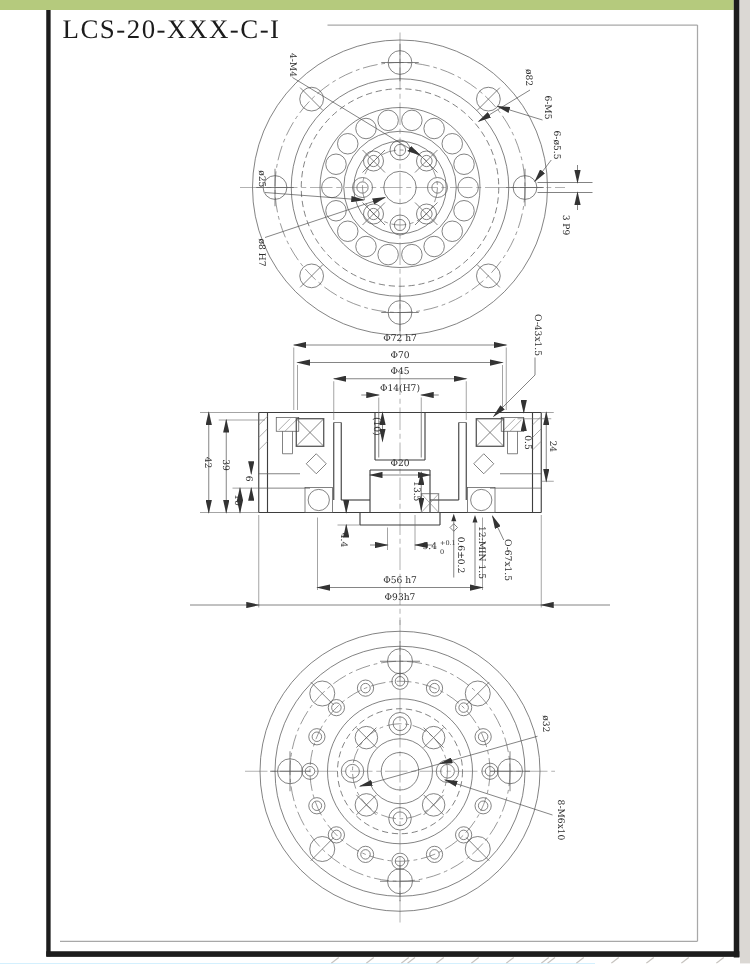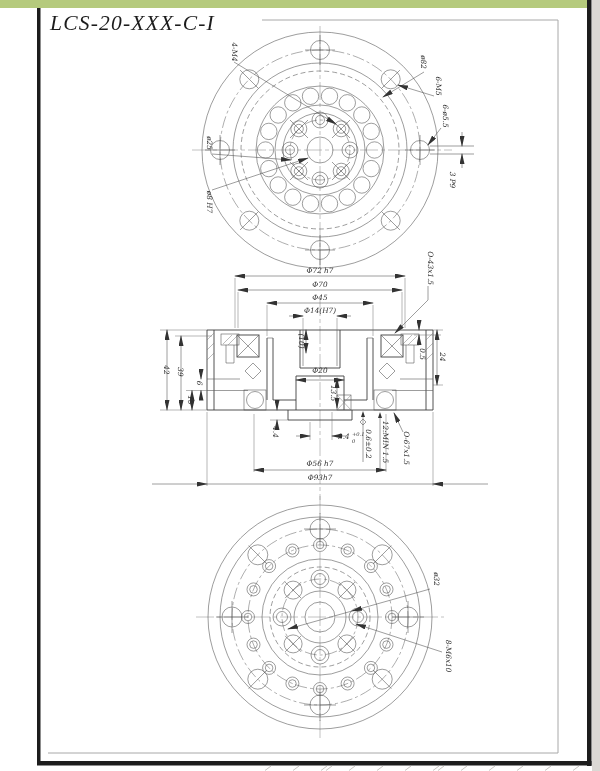--- a/index.html
+++ b/index.html
@@ -1,16 +1,16 @@
 <!DOCTYPE html>
 <html><head>
 <meta charset="utf-8">
 <style>
   html,body{margin:0;padding:0;background:#ffffff;width:600px;height:771px;overflow:hidden;}
-  #sheet{position:relative;width:476px;height:771px;background:#7dd3fc;font-style:italic;}
+  #sheet{position:relative;width:476px;height:771px;background:#7dd3fc;}
   svg{position:absolute;left:0;top:0;}
   .ln{stroke:#3e3e3e;stroke-width:.9;fill:none;}
   .tn{stroke:#5a5a5a;stroke-width:.6;fill:none;}
   .cl{stroke:#8f8f8f;stroke-width:.55;fill:none;stroke-dasharray:18 3 4 3;}
   .dsh{stroke:#5a5a5a;stroke-width:.6;fill:none;stroke-dasharray:5 3;}
   .dd{stroke:#6a6a6a;stroke-width:.55;fill:none;stroke-dasharray:12 3 3 3;}
   .diml{stroke:#4d4d4d;stroke-width:.55;fill:none;}
   .ext{stroke:#6d6d6d;stroke-width:.5;fill:none;}
   .hat{stroke:#7a7a7a;stroke-width:.5;fill:none;}
   .tick{stroke:#c7c4c0;stroke-width:1;fill:none;}

